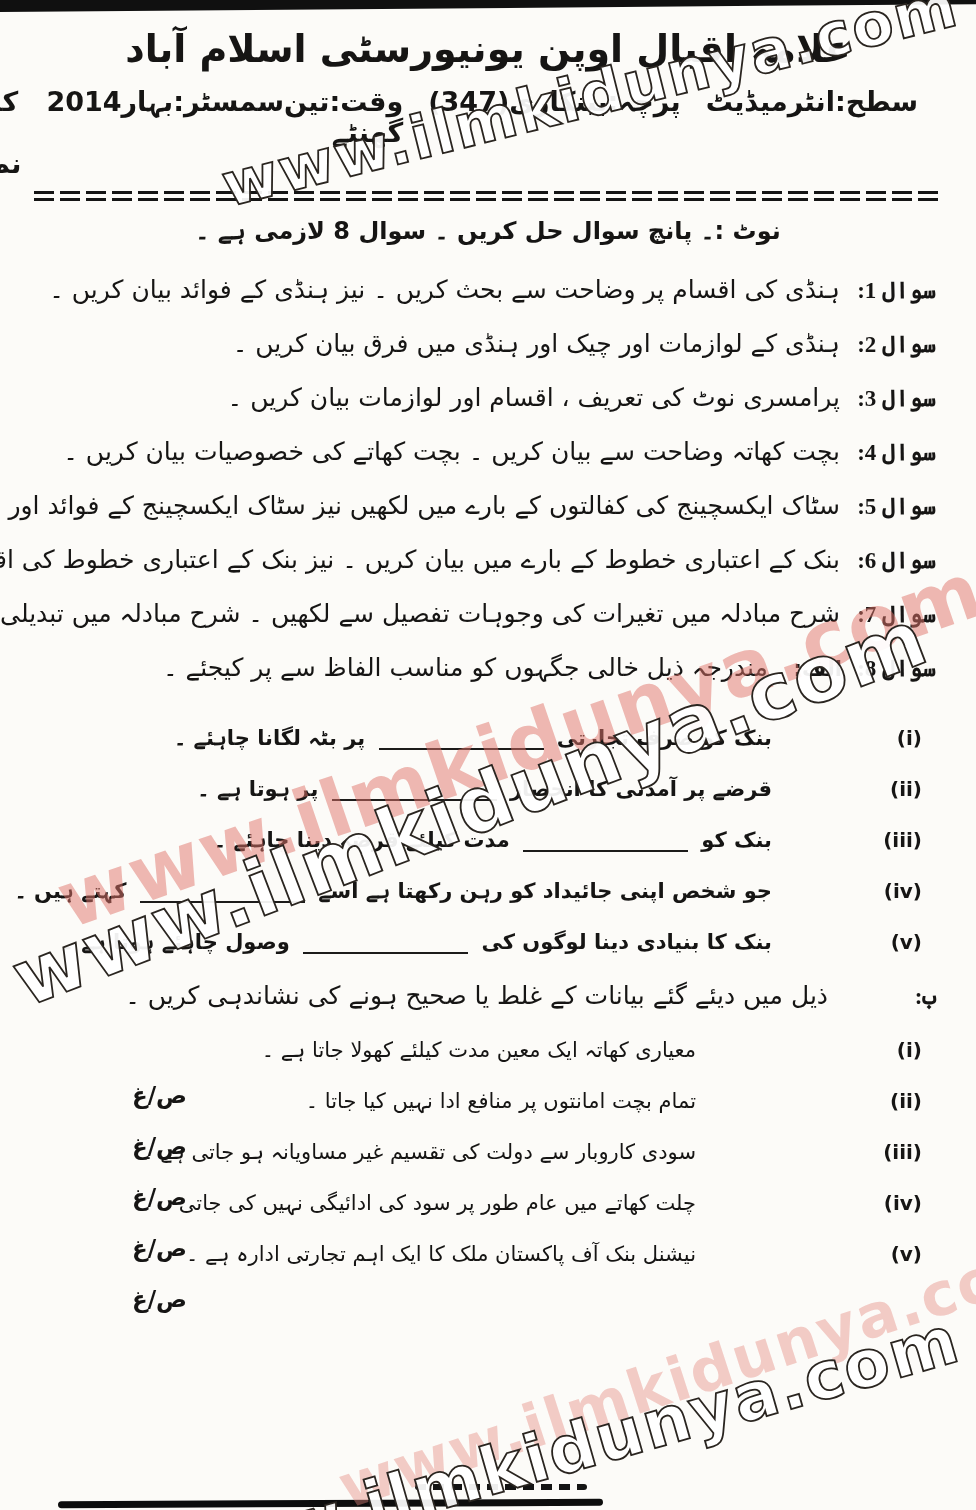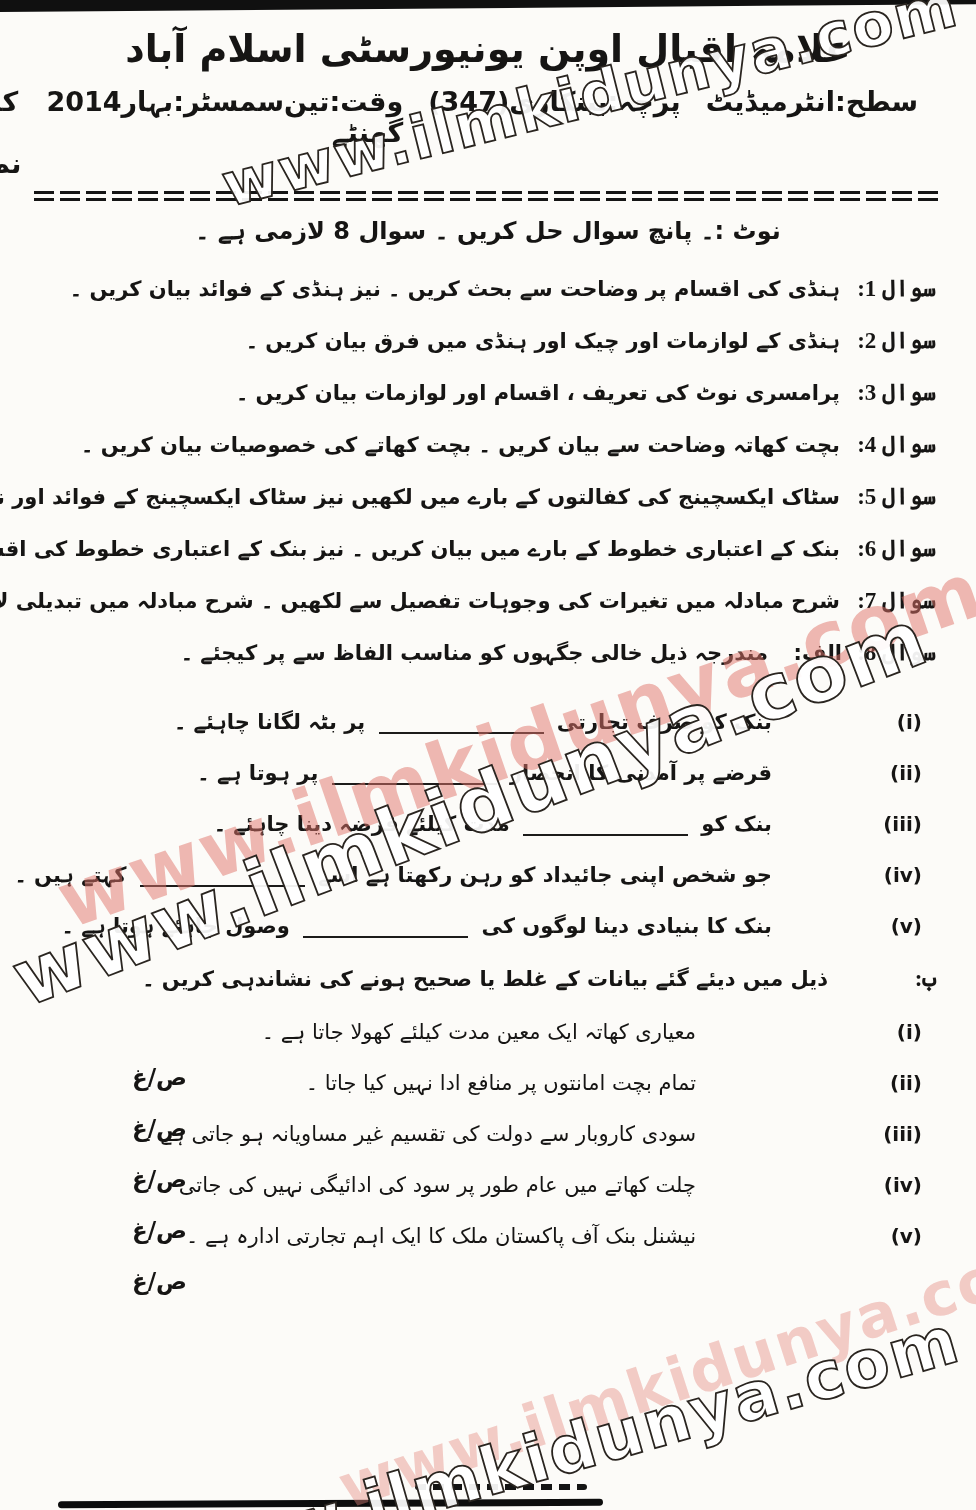--- a/index.html
+++ b/index.html
@@ -60,21 +60,21 @@
     background: repeating-linear-gradient(90deg, #151515 0 20px, transparent 20px 26px);
   }
 
   .note { text-align: center; font-size: 24px; font-weight: bold; margin: 16px 0 30px 0; }
 
   
   .questions { padding: 0 40px 0 20px; }
   .q-row { display: flex; align-items: baseline; margin-bottom: 25px; }
   .q-label { flex: none; width: 84px; font-size: 23px; font-weight: bold; white-space: nowrap; font-family: Liberation Serif, serif; }
   .q-sublabel { flex: none; width: 62px; font-size: 21px; font-weight: bold; padding-right: 10px; white-space: nowrap; }
-  .q-text { font-size: 21px; font-weight: bold; white-space: nowrap; padding-right: 12px; }
+  .q-text { font-size: 25px; font-weight: normal; white-space: nowrap; padding-right: 12px; }
 
   .qa-rows { margin-top: 44px; }
   .qa-row { display: flex; align-items: baseline; margin-bottom: 27px; padding-right: 14px; }
   .qa-num {
     flex: none; width: 150px; box-sizing: border-box; padding-left: 100px;
     text-align: right; font-size: 20px; font-weight: bold;
   }
   .qa-text { font-size: 21px; font-weight: bold; white-space: nowrap; }
   .blank {
     display: inline-block; width: 165px; height: 0.95em;

